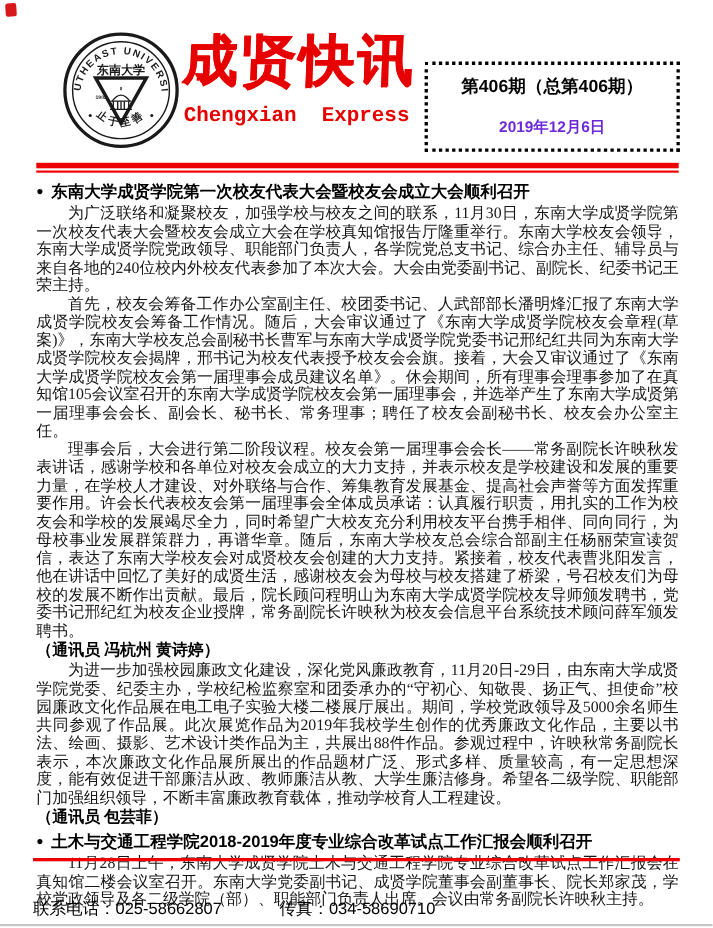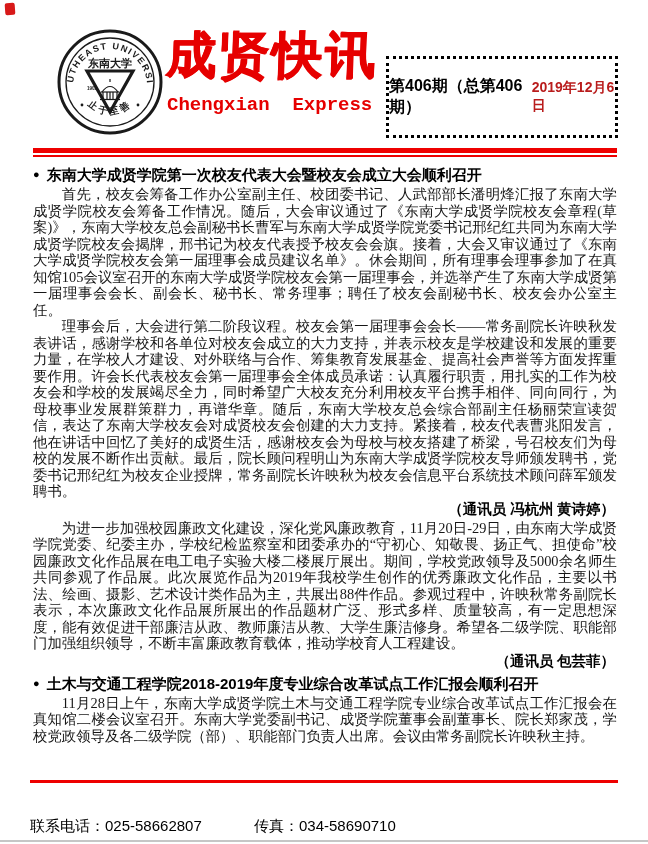--- a/index.html
+++ b/index.html
@@ -24,44 +24,44 @@
     color:#e60000;white-space:pre;
   }
   .editor-line{
     position:absolute;left:162px;top:124px;
     font-family:"Liberation Sans", sans-serif;font-weight:bold;font-size:14px;color:#000;
     white-space:pre;
   }
   .issue-box{
     position:absolute;left:386px;top:56px;width:226px;height:72px;
     border:3px dotted #000;
-    display:flex;flex-direction:row;justify-content:space-around;align-items:center;
+    display:flex;flex-direction:column;justify-content:space-around;align-items:center;
     padding:2px 0;
   }
   .issue-no{font-family:"Liberation Sans", sans-serif;font-weight:bold;font-size:16px;color:#000;}
-  .issue-date{font-family:"Liberation Sans", sans-serif;font-weight:bold;font-size:14px;color:#b91c1c;}
+  .issue-date{font-family:"Liberation Sans", sans-serif;font-weight:bold;font-size:14px;color:#6d28d9;}
   
   .double-rule{
     position:absolute;left:33px;right:31px;top:148px;height:2px;
     border-top:5px solid #ee0000;border-bottom:2px solid #ee0000;background:#fff;
   }
   
   .content{position:absolute;left:33px;right:31px;top:161px;}
   .article{margin:0 0 2px 0;}
   .headline{
     margin:4px 0 2px 0;font-family:"Liberation Sans", sans-serif;
     font-weight:bold;font-size:15px;line-height:19px;color:#000;
   }
   .bullet{font-size:11px;vertical-align:2px;margin-right:7px;}
   .article p{
     margin:0;text-indent:2em;text-align:justify;
     font-size:14.4px;line-height:16.5px;color:#161616;
   }
   .byline{
-    margin:1px 2px 2px 0;text-align:right;font-weight:bold;font-size:14.5px;
+    margin:1px 2px 2px 0;text-align:left;font-weight:bold;font-size:14.5px;
     line-height:17px;color:#000;font-family:"Liberation Serif", serif;
   }
   
   .footer-rule{position:absolute;left:30px;right:30px;top:780px;border-top:3px solid #ee0000;}
   .footer{
     position:absolute;left:30px;right:20px;top:789px;
     font-family:"Liberation Sans", sans-serif;font-size:15px;color:#000;
     display:flex;align-items:baseline;
   }
   .footer .f-phone{width:224px;margin-top:28px;}
@@ -119,20 +119,21 @@
       <div class="issue-date">2019年12月6日</div>
     </div>
   </div>
 
   <div class="double-rule"></div>
 
   <main class="content">
 
     <section class="article">
       <h2 class="headline"><span class="bullet">●</span><span>东南大学成贤学院第一次校友代表大会暨校友会成立大会顺利召开</span></h2>
+      <p>为广泛联络和凝聚校友，加强学校与校友之间的联系，11月30日，东南大学成贤学院第一次校友代表大会暨校友会成立大会在学校真知馆报告厅隆重举行。东南大学校友会领导，东南大学成贤学院党政领导、职能部门负责人，各学院党总支书记、综合办主任、辅导员与来自各地的240位校内外校友代表参加了本次大会。大会由党委副书记、副院长、纪委书记王荣主持。</p>
       <p>首先，校友会筹备工作办公室副主任、校团委书记、人武部部长潘明烽汇报了东南大学成贤学院校友会筹备工作情况。随后，大会审议通过了《东南大学成贤学院校友会章程(草案)》，东南大学校友总会副秘书长曹军与东南大学成贤学院党委书记邢纪红共同为东南大学成贤学院校友会揭牌，邢书记为校友代表授予校友会会旗。接着，大会又审议通过了《东南大学成贤学院校友会第一届理事会成员建议名单》。休会期间，所有理事会理事参加了在真知馆105会议室召开的东南大学成贤学院校友会第一届理事会，并选举产生了东南大学成贤第一届理事会会长、副会长、秘书长、常务理事；聘任了校友会副秘书长、校友会办公室主任。</p>
       <p>理事会后，大会进行第二阶段议程。校友会第一届理事会会长——常务副院长许映秋发表讲话，感谢学校和各单位对校友会成立的大力支持，并表示校友是学校建设和发展的重要力量，在学校人才建设、对外联络与合作、筹集教育发展基金、提高社会声誉等方面发挥重要作用。许会长代表校友会第一届理事会全体成员承诺：认真履行职责，用扎实的工作为校友会和学校的发展竭尽全力，同时希望广大校友充分利用校友平台携手相伴、同向同行，为母校事业发展群策群力，再谱华章。随后，东南大学校友总会综合部副主任杨丽荣宣读贺信，表达了东南大学校友会对成贤校友会创建的大力支持。紧接着，校友代表曹兆阳发言，他在讲话中回忆了美好的成贤生活，感谢校友会为母校与校友搭建了桥梁，号召校友们为母校的发展不断作出贡献。最后，院长顾问程明山为东南大学成贤学院校友导师颁发聘书，党委书记邢纪红为校友企业授牌，常务副院长许映秋为校友会信息平台系统技术顾问薛军颁发聘书。</p>
       <div class="byline">（通讯员 冯杭州 黄诗婷）</div>
     </section>
 
     <section class="article">
       <p>为进一步加强校园廉政文化建设，深化党风廉政教育，11月20日-29日，由东南大学成贤学院党委、纪委主办，学校纪检监察室和团委承办的“守初心、知敬畏、扬正气、担使命”校园廉政文化作品展在电工电子实验大楼二楼展厅展出。期间，学校党政领导及5000余名师生共同参观了作品展。此次展览作品为2019年我校学生创作的优秀廉政文化作品，主要以书法、绘画、摄影、艺术设计类作品为主，共展出88件作品。参观过程中，许映秋常务副院长表示，本次廉政文化作品展所展出的作品题材广泛、形式多样、质量较高，有一定思想深度，能有效促进干部廉洁从政、教师廉洁从教、大学生廉洁修身。希望各二级学院、职能部门加强组织领导，不断丰富廉政教育载体，推动学校育人工程建设。</p>
       <div class="byline">（通讯员 包芸菲）</div>
     </section>
 

